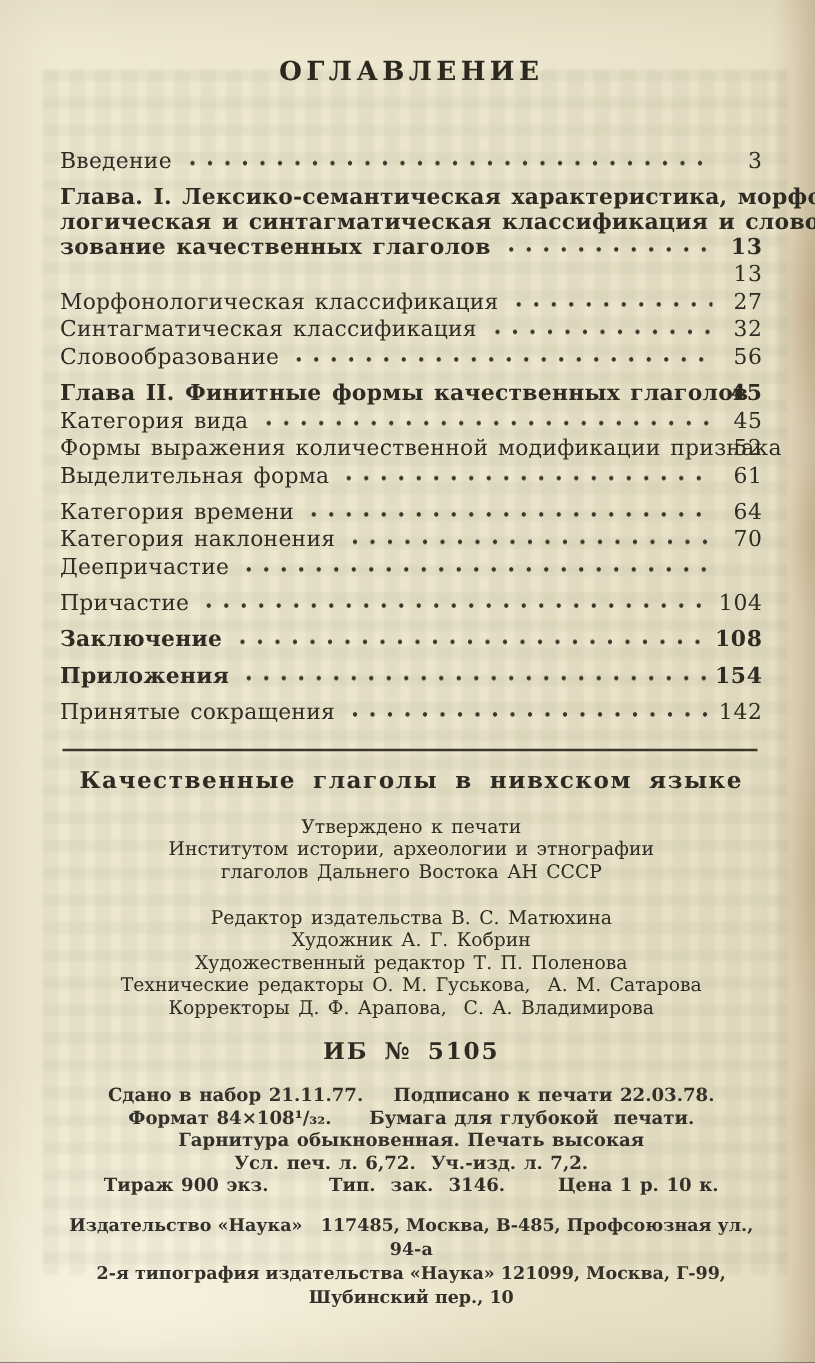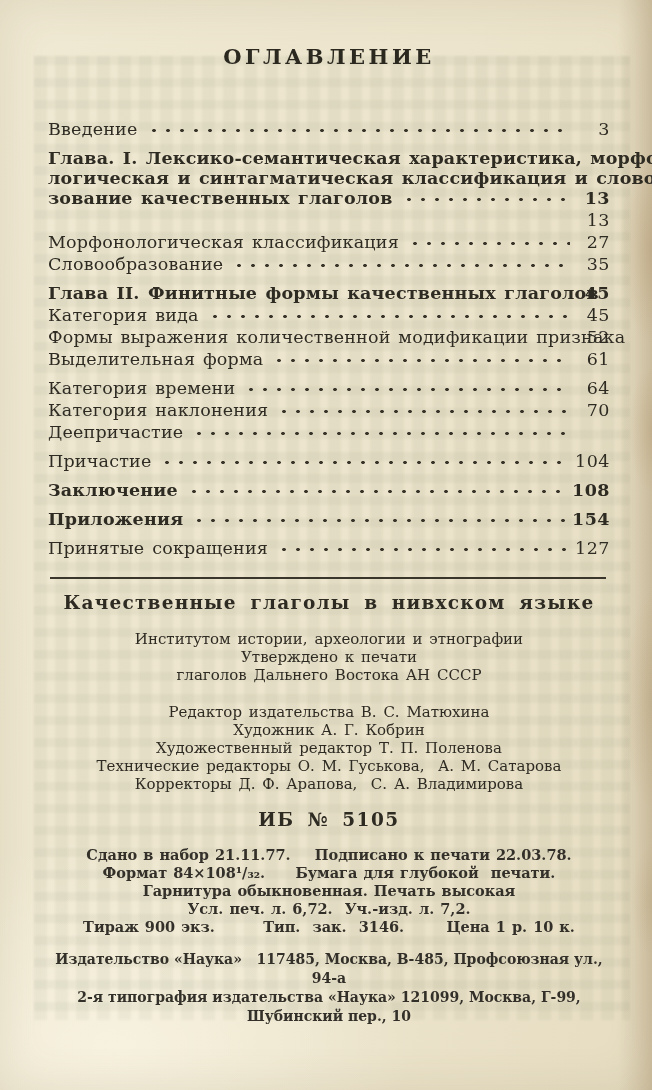--- a/index.html
+++ b/index.html
@@ -125,25 +125,34 @@
             <div class="toc-line toc-last">
               <span class="toc-txt">Морфонологическая классификация</span>
               <span class="leader"></span>
             </div>
           </div>
           <span class="toc-page">27</span>
         </div>
         <div class="toc-row">
           <div class="toc-body">
             <div class="toc-line toc-last">
+              <span class="toc-txt">Синтагматическая классификация</span>
+              <span class="leader"></span>
+            </div>
+          </div>
+          <span class="toc-page">32</span>
+        </div>
+        <div class="toc-row">
+          <div class="toc-body">
+            <div class="toc-line toc-last">
               <span class="toc-txt">Словообразование</span>
               <span class="leader"></span>
             </div>
           </div>
-          <span class="toc-page">35</span>
+          <span class="toc-page">56</span>
         </div>
         <div class="toc-row bold group">
           <div class="toc-body">
             <div class="toc-line toc-last">
               <span class="toc-txt">Глава II. Финитные формы качественных глаголов</span>
               <span class="leader"></span>
             </div>
           </div>
           <span class="toc-page">45</span>
         </div>
@@ -228,31 +237,31 @@
           </div>
           <span class="toc-page">154</span>
         </div>
         <div class="toc-row group">
           <div class="toc-body">
             <div class="toc-line toc-last">
               <span class="toc-txt">Принятые сокращения</span>
               <span class="leader"></span>
             </div>
           </div>
-          <span class="toc-page">127</span>
+          <span class="toc-page">142</span>
         </div>
       </div>
 
     <div class="rule"></div>
 
     <div class="colophon">
       <div class="book-title">Качественные глаголы в нивхском языке</div>
       <div class="approval">
+          <div class="cl-line">Утверждено к печати</div>
           <div class="cl-line">Институтом истории, археологии и этнографии</div>
-          <div class="cl-line">Утверждено к печати</div>
           <div class="cl-line">глаголов Дальнего Востока АН СССР</div>
         </div>
       <div class="staff">
           <div class="cl-line">Редактор издательства В. С. Матюхина</div>
           <div class="cl-line">Художник А. Г. Кобрин</div>
           <div class="cl-line">Художественный редактор Т. П. Поленова</div>
           <div class="cl-line">Технические редакторы О. М. Гуськова,  А. М. Сатарова</div>
           <div class="cl-line">Корректоры Д. Ф. Арапова,  С. А. Владимирова</div>
         </div>
       <div class="ib">ИБ № 5105</div>

